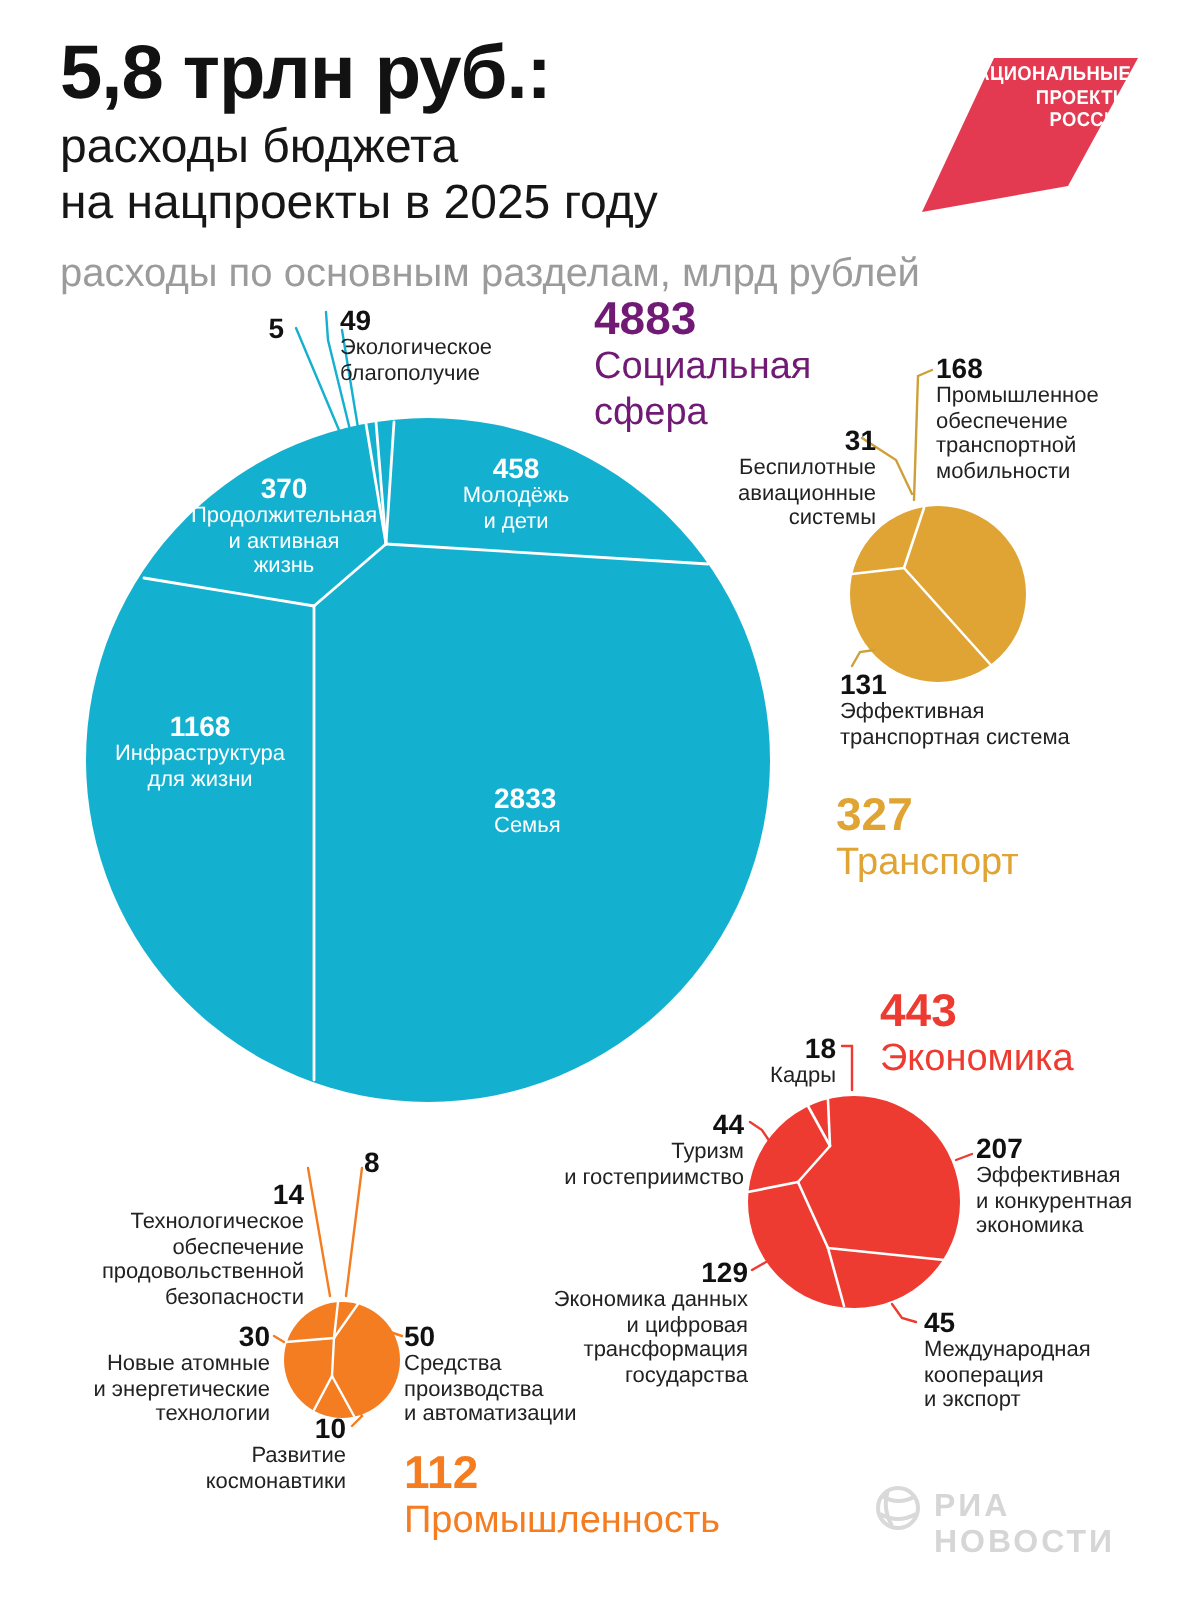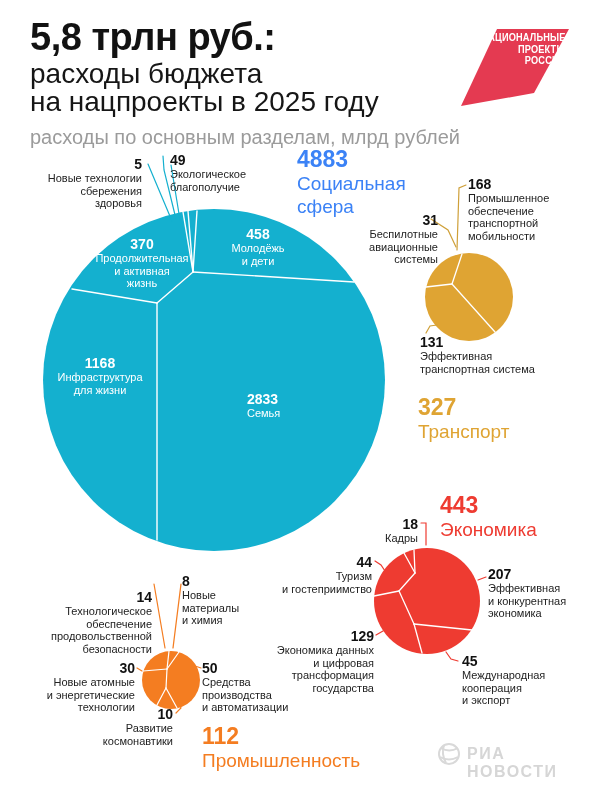--- a/index.html
+++ b/index.html
@@ -3,41 +3,41 @@
 <meta charset="utf-8">
 <style>
   html,body{margin:0;padding:0;background:#fff;}
   .page{position:relative;width:600px;height:800px;background:#fff;overflow:hidden;
         font-family:"Liberation Sans","DejaVu Sans",sans-serif;color:#1c1c1c;}
   svg.layer{position:absolute;left:0;top:0;}
 
   
   .title-bold{position:absolute;left:30px;top:16px;font-size:38px;font-weight:900;
               letter-spacing:-0.5px;color:#121212;}
-  .title-rest{position:absolute;left:30px;top:60px;font-size:28px;line-height:28px;
+  .title-rest{position:absolute;left:30px;top:60px;font-size:24px;line-height:28px;
               color:#161616;white-space:pre-line;}
   .subtitle{position:absolute;left:30px;top:126px;font-size:20px;color:#9b9b9b;}
   .logo-text{position:absolute;right:34px;top:32px;text-align:right;color:#fff;
              font-size:10px;font-weight:bold;line-height:11.5px;letter-spacing:0.2px;
              transform:scaleX(0.92);transform-origin:top right;white-space:pre-line;}
 
   
   .lbl{position:absolute;font-size:11px;line-height:12.5px;color:#222;}
   .lbl .num{font-weight:bold;font-size:14px;line-height:16px;color:#111;}
   .lbl .txt{white-space:pre-line;}
   .ra{text-align:right;}
   .ca{text-align:center;}
   .wl{color:#fff;}
   .wl .num{color:#fff;}
 
   
   .sec{position:absolute;}
   .sec-num{font-size:23px;font-weight:800;line-height:25px;}
   .sec-name{font-size:19px;line-height:23px;white-space:pre-line;}
-  .c-social{color:#3b82f6;}
+  .c-social{color:#701a75;}
   .c-transport{color:#dfa433;}
   .c-economy{color:#ee3b31;}
   .c-industry{color:#f47d21;}
 
   
   .wm-text{position:absolute;left:467px;top:745px;font-size:16px;font-weight:bold;
            letter-spacing:1.5px;color:#d6d6d6;}
 
   
   #l-semya{left:247px;top:391px;}
@@ -183,23 +183,20 @@
 и активная
 жизнь</div>
   </div>
   <div class="lbl" id="l-eco">
     <div class="num">49</div>
     <div class="txt">Экологическое
 благополучие</div>
   </div>
   <div class="lbl ra" id="l-health">
     <div class="num">5</div>
-    <div class="txt">Новые технологии
-сбережения
-здоровья</div>
   </div>
 
   <div class="lbl" id="l-mobility">
     <div class="num">168</div>
     <div class="txt">Промышленное
 обеспечение
 транспортной
 мобильности</div>
   </div>
   <div class="lbl ra" id="l-drones">
@@ -253,23 +250,20 @@
 
   <div class="lbl ra" id="l-food">
     <div class="num">14</div>
     <div class="txt">Технологическое
 обеспечение
 продовольственной
 безопасности</div>
   </div>
   <div class="lbl" id="l-materials">
     <div class="num">8</div>
-    <div class="txt">Новые
-материалы
-и химия</div>
   </div>
   <div class="lbl ra" id="l-atomic">
     <div class="num">30</div>
     <div class="txt">Новые атомные
 и энергетические
 технологии</div>
   </div>
   <div class="lbl" id="l-means">
     <div class="num">50</div>
     <div class="txt">Средства

